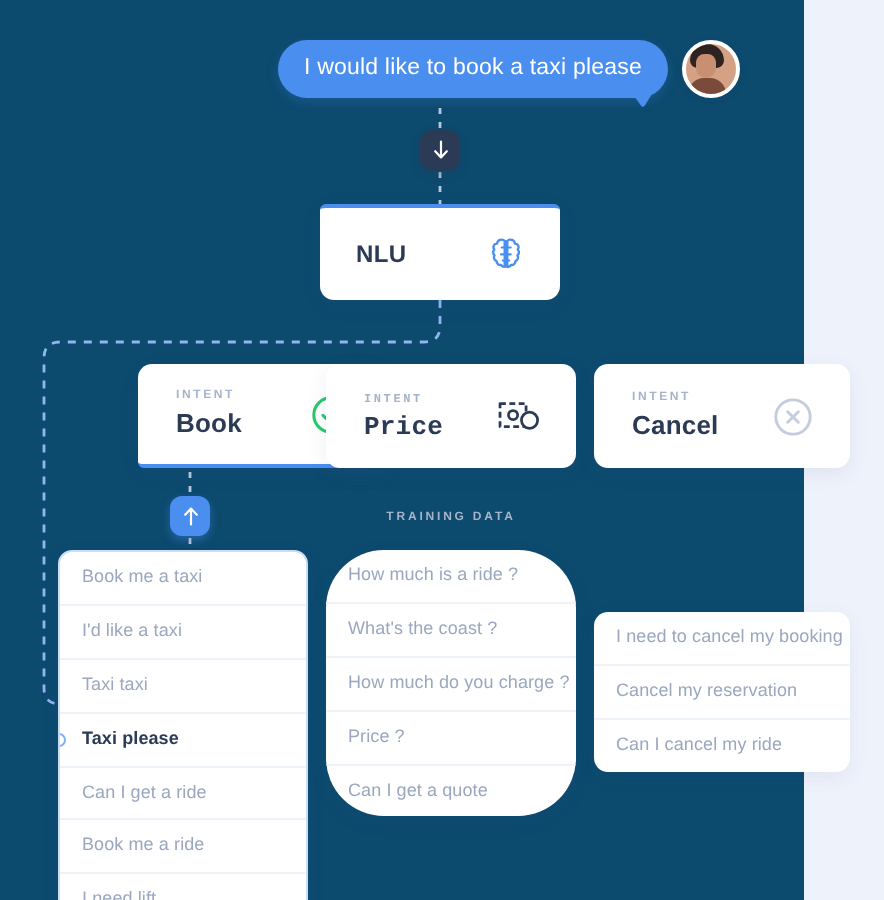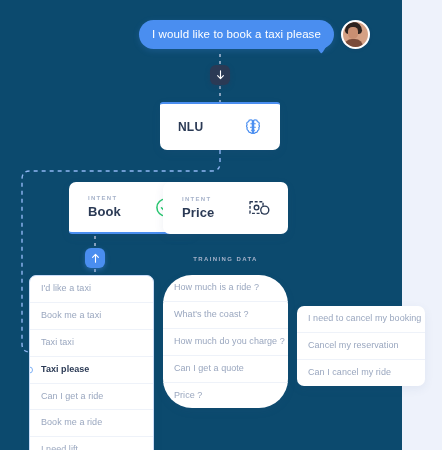--- a/index.html
+++ b/index.html
@@ -163,20 +163,21 @@
   #intent-book {
     left: 29px;
     width: 125px;
     border-bottom: 2.5px solid #4a8ef0;
     border-radius: 7px 7px 3px 3px;
     margin-left: 40px;
   }
   #intent-price {
     left: 163px;
     width: 125px;
+    font-family: Liberation Mono, monospace;
   }
   #intent-cancel {
     left: 297px;
     width: 128px;
   }
   .intent-text { display: flex; flex-direction: column; gap: 3px; }
   .intent-kicker {
     font-size: 6px;
     letter-spacing: 1.3px;
     color: #a7b3ca;
@@ -318,35 +319,45 @@
       <span class="intent-kicker">INTENT</span>
       <span class="intent-name">Price</span>
     </span>
     <svg class="intent-icon" width="22" height="20" viewBox="0 0 24 20" fill="none">
       <path d="M2.2 3.2h14.2v12.6H2.2z" stroke="#2b3a55" stroke-width="1.5" stroke-linejoin="round" stroke-dasharray="3.2 1.9"></path>
       <circle cx="9.3" cy="9.5" r="2.5" stroke="#2b3a55" stroke-width="1.5"></circle>
       <circle cx="18.3" cy="12.3" r="4.4" stroke="#2b3a55" stroke-width="1.5" fill="#ffffff"></circle>
     </svg>
   </div>
 
+  <div id="intent-cancel" class="intent-card">
+    <span class="intent-text">
+      <span class="intent-kicker">INTENT</span>
+      <span class="intent-name">Cancel</span>
+    </span>
+    <svg class="intent-icon" width="21" height="21" viewBox="0 0 22 22" fill="none">
+      <circle cx="11" cy="11" r="9" stroke="#c3cddf" stroke-width="1.5"></circle>
+      <path d="M8.2 8.2 L13.8 13.8 M13.8 8.2 L8.2 13.8" stroke="#c3cddf" stroke-width="1.5" stroke-linecap="round"></path>
+    </svg>
+  </div>
 
   <div class="chip chip-blue">
     <svg width="9" height="10" viewBox="0 0 9 10" fill="none">
       <path d="M4.5 9.2 L4.5 1.6 M1.6 4.4 L4.5 1.3 L7.4 4.4" stroke="#ffffff" stroke-width="1.1" stroke-linecap="round" stroke-linejoin="round"></path>
     </svg>
   </div>
 
   <div id="training-data-label">TRAINING DATA</div>
 
   <div id="list-book" class="list-card">
     <div class="phrase">
+      <span>Book me a taxi</span>
+    </div>
+    <div class="phrase">
       <span>I'd like a taxi</span>
-    </div>
-    <div class="phrase">
-      <span>Book me a taxi</span>
     </div>
     <div class="phrase">
       <span>Taxi taxi</span>
     </div>
     <div class="phrase active">
       <span class="phrase-dot"></span>
       <span>Taxi please</span>
     </div>
     <div class="phrase">
       <span>Can I get a ride</span>
@@ -363,25 +374,25 @@
     <div class="phrase">
       <span>How much is a ride ?</span>
     </div>
     <div class="phrase">
       <span>What's the coast ?</span>
     </div>
     <div class="phrase">
       <span>How much do you charge ?</span>
     </div>
     <div class="phrase">
+      <span>Price ?</span>
+    </div>
+    <div class="phrase">
       <span>Can I get a quote</span>
     </div>
-    <div class="phrase">
-      <span>Price ?</span>
-    </div>
   </div>
 
   <div id="list-cancel" class="list-card">
     <div class="phrase">
       <span>I need to cancel my booking</span>
     </div>
     <div class="phrase">
       <span>Cancel my reservation</span>
     </div>
     <div class="phrase">

